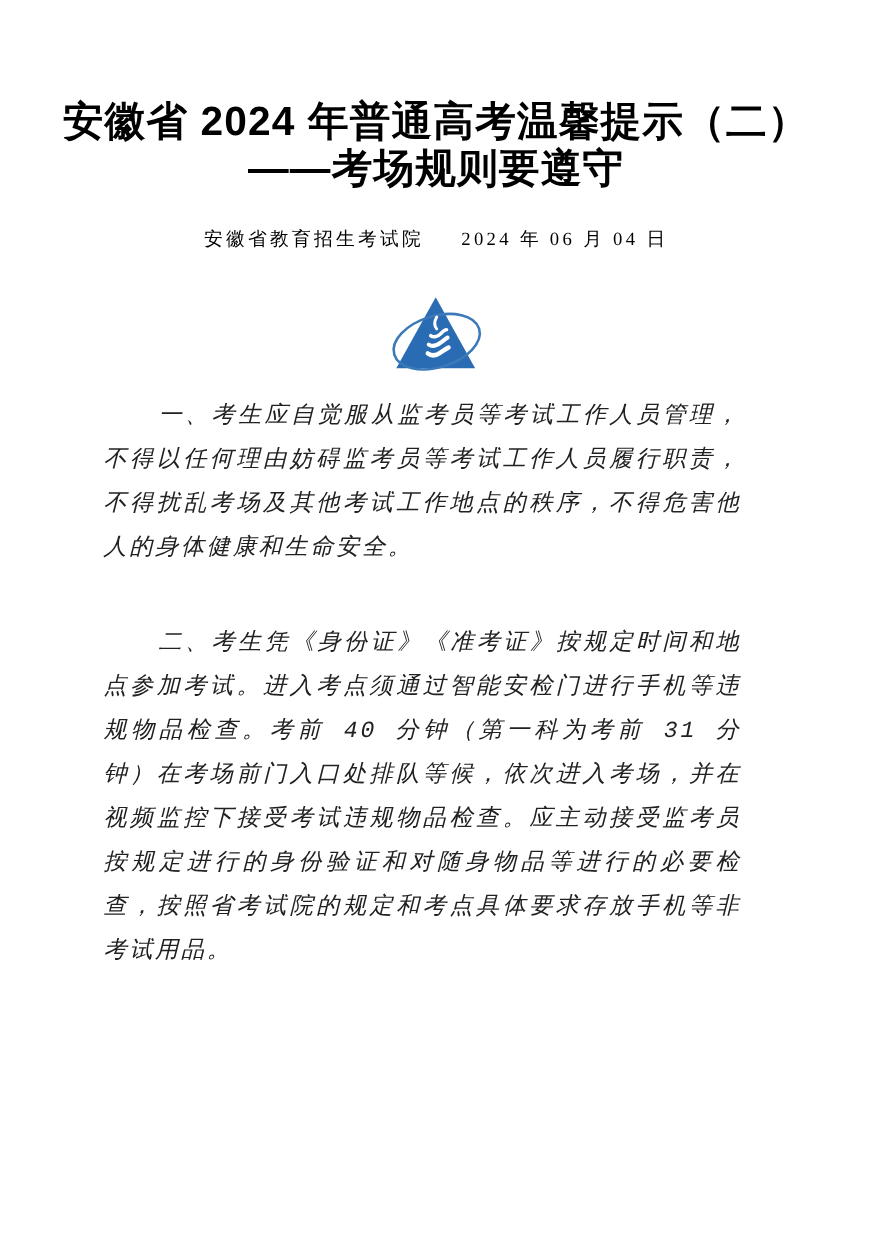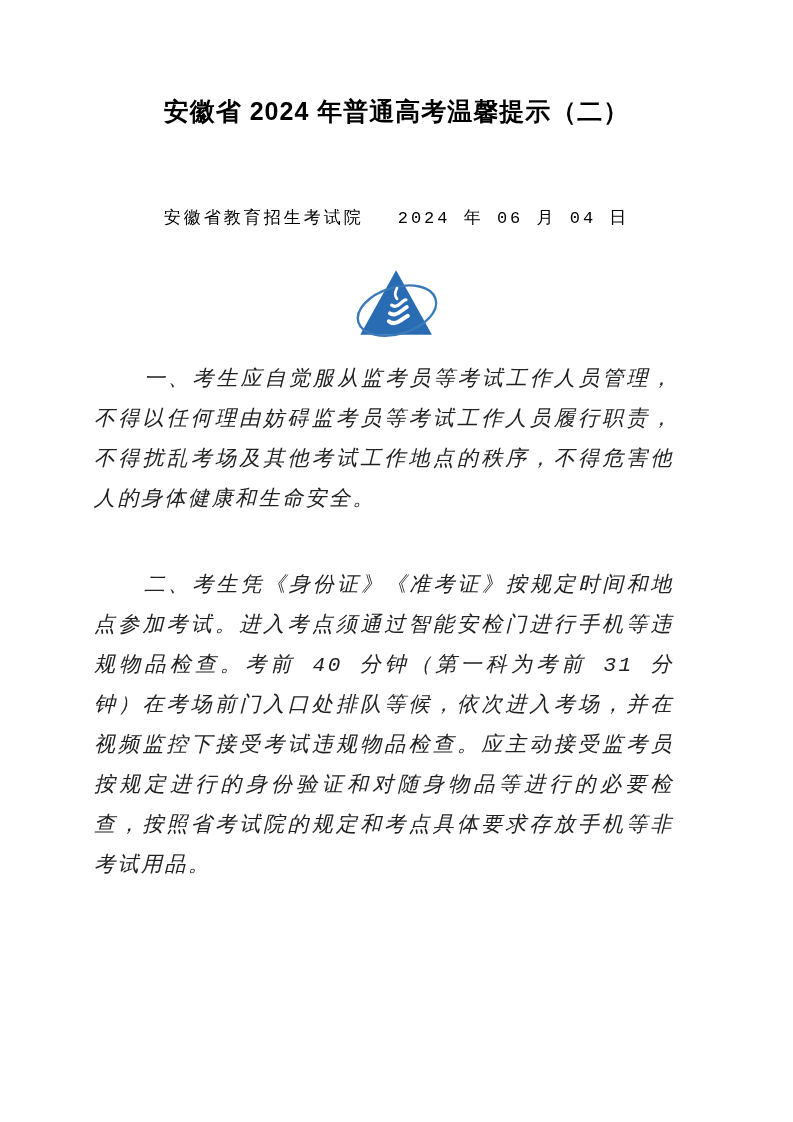--- a/index.html
+++ b/index.html
@@ -17,32 +17,32 @@
     font-family: "Liberation Serif", serif;
   }
   .doc-title {
     position: absolute;
     top: 90px;
     left: 0;
     width: 100%;
     text-align: center;
     font-family: "Liberation Sans", sans-serif;
     font-weight: 700;
-    font-size: 25px;
+    font-size: 37px;
     line-height: 42px;
     letter-spacing: 1px;
     color: #000000;
   }
   .byline {
     position: absolute;
     top: 206px;
     left: 0;
     width: 100%;
     text-align: center;
-    font-family: Liberation Mono, monospace;
+    font-family: Liberation Serif, serif;
     font-size: 17px;
     letter-spacing: 3px;
     color: #000000;
     white-space: nowrap;
   }
   .byline .org { margin-right: 34px; }
   .logo-wrap {
     position: absolute;
     top: 264px;
     left: 50%;
@@ -70,20 +70,21 @@
     font-family: Liberation Mono, monospace;
   }
 </style>
 </head>
 <body>
 
 <div class="page">
 
   <div class="doc-title">
     <div>安徽省 2024 年普通高考温馨提示（二）</div>
+    <div>——考场规则要遵守</div>
   </div>
 
   <div class="byline">
     <span class="org">安徽省教育招生考试院</span><span>2024 年 06 月 04 日</span>
   </div>
 
   <div class="logo-wrap">
     <svg viewBox="0 0 100 96" xmlns="http://www.w3.org/2000/svg">
       <polygon points="49,7 9,79 89,79" fill="#2a6cb3"></polygon>
       <ellipse cx="50" cy="52" rx="45" ry="26" fill="none" stroke="#3b79b9" stroke-width="2.6" transform="rotate(-17 50 52)"></ellipse>

